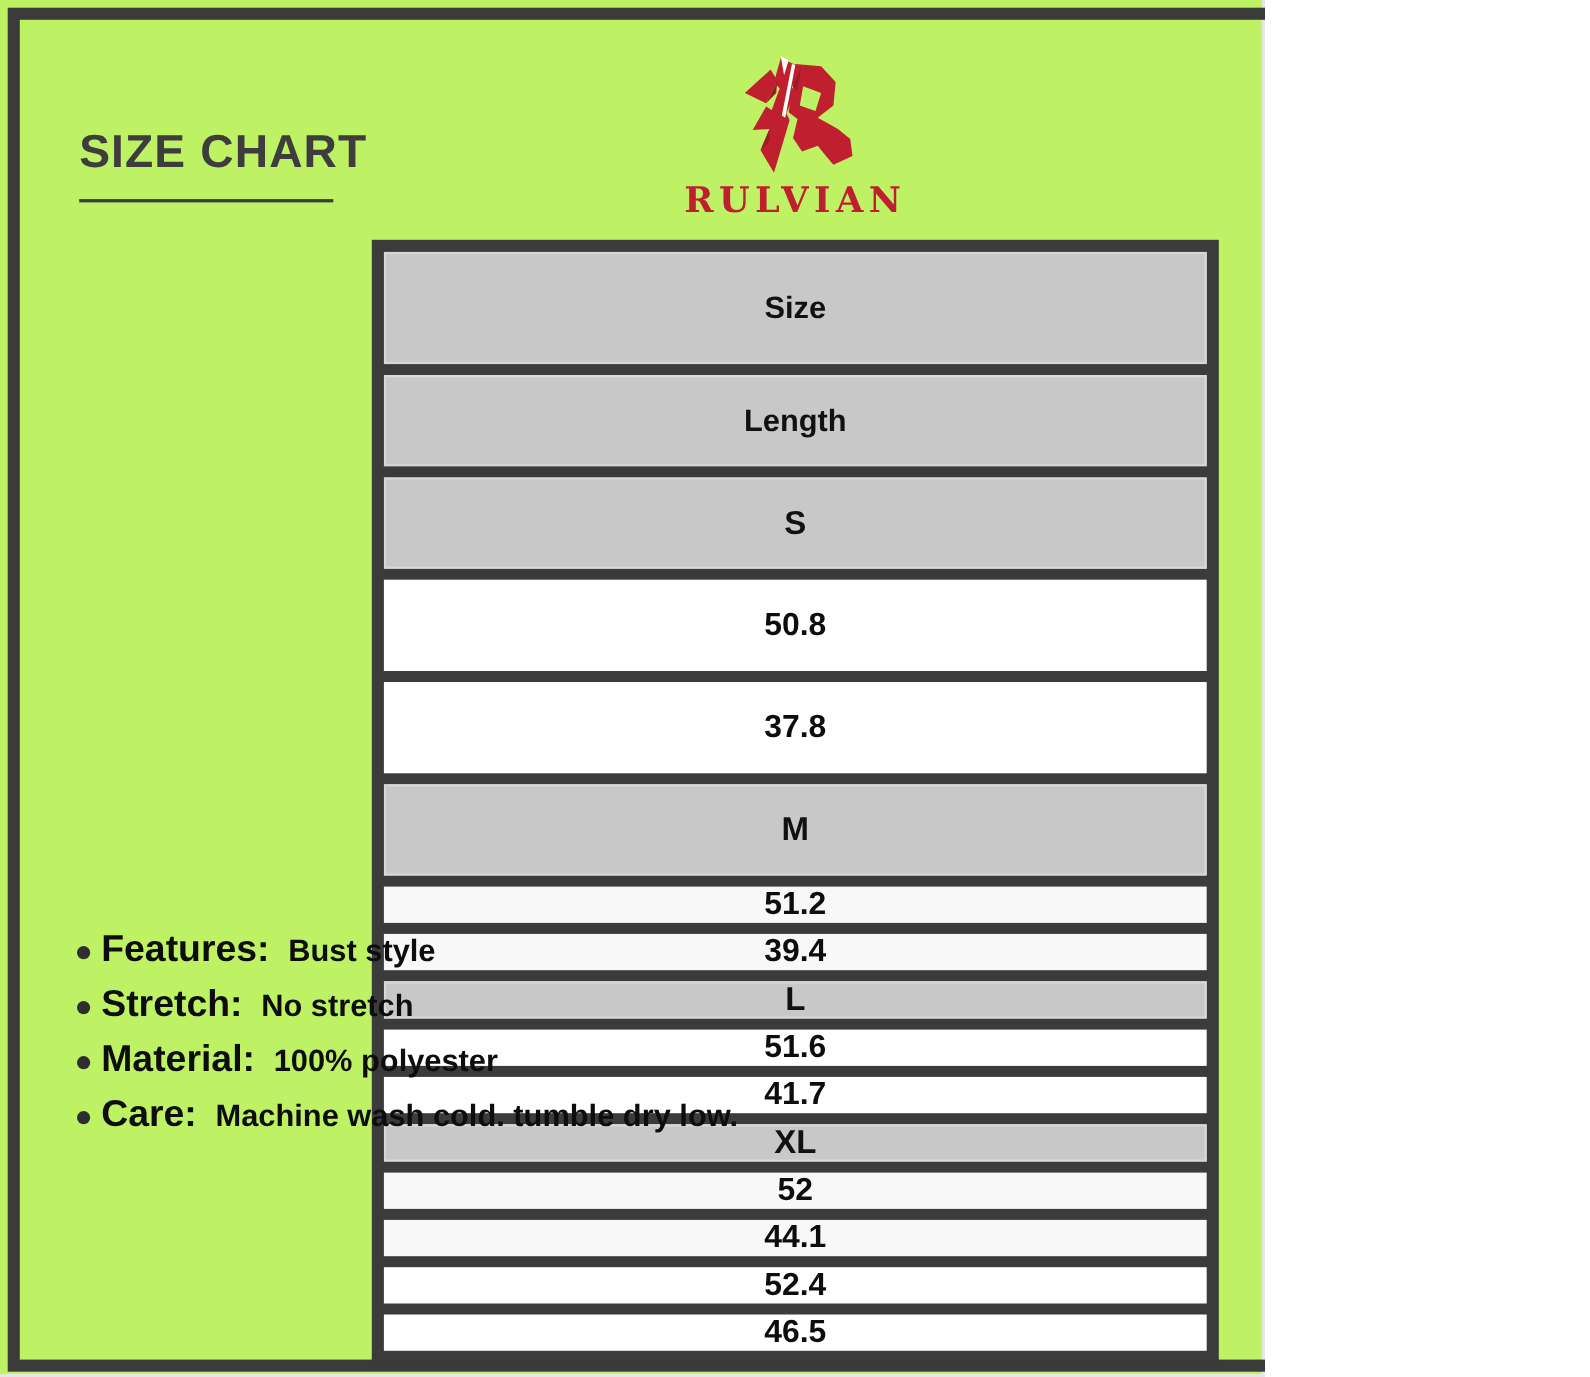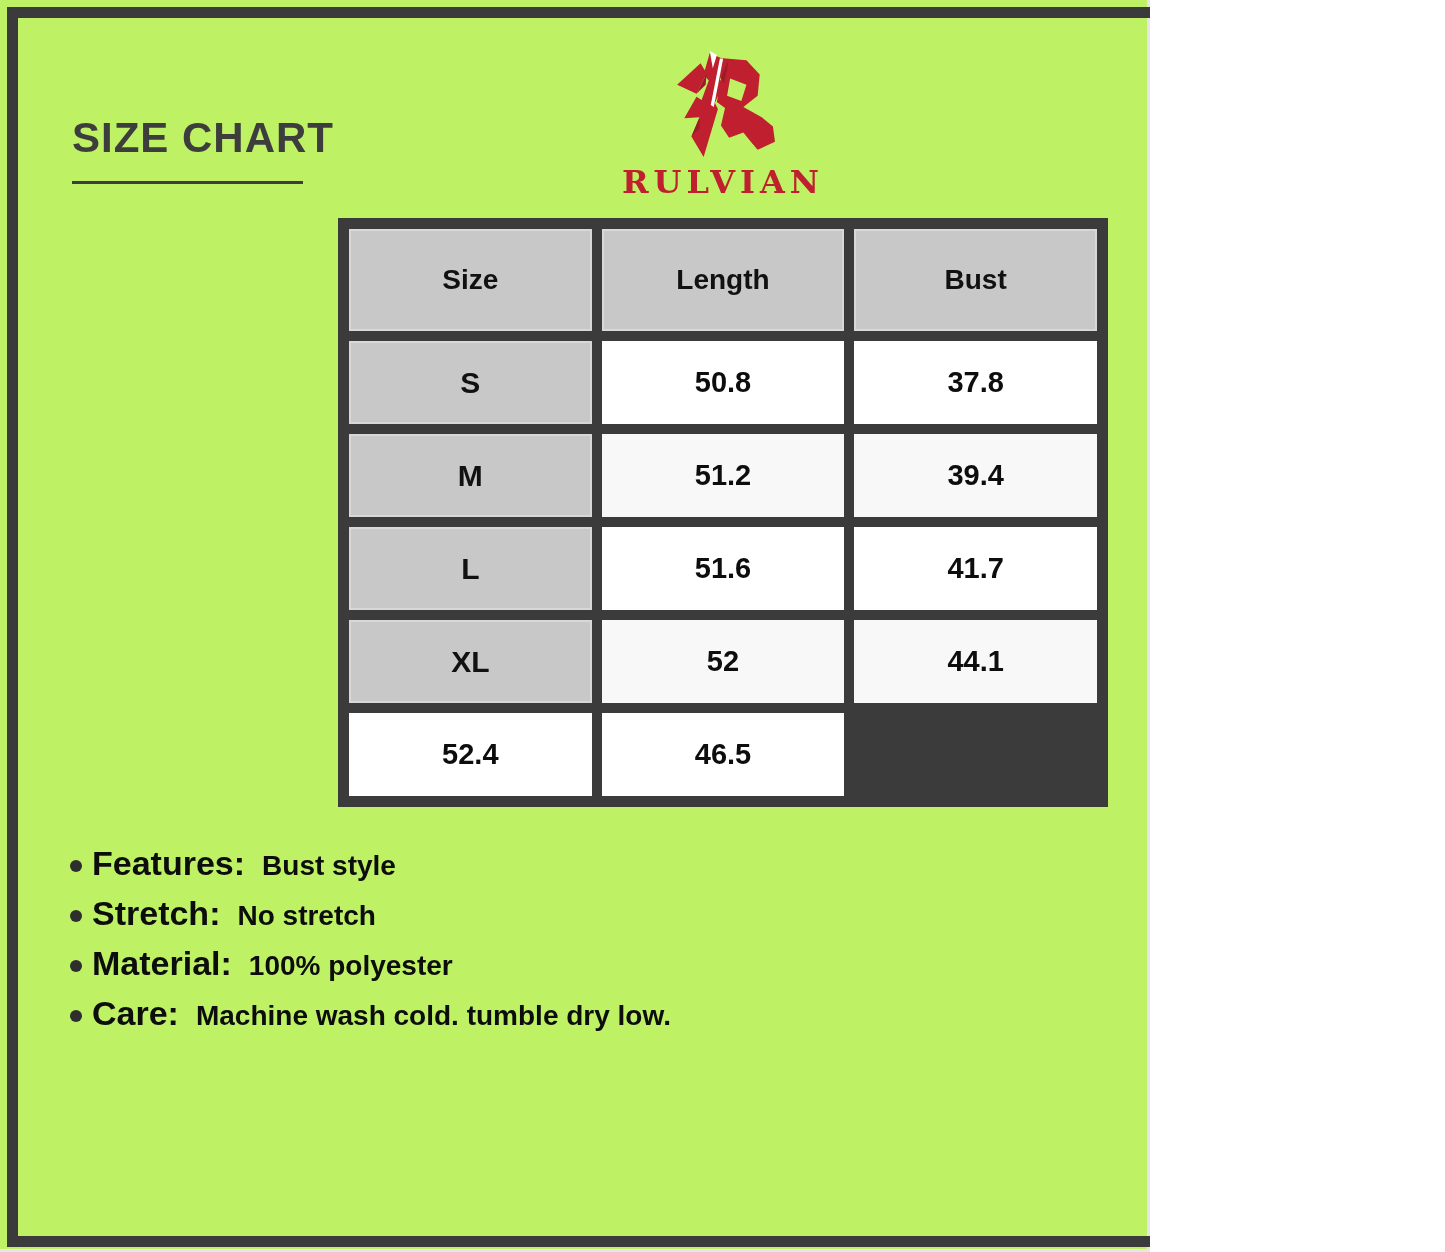--- a/index.html
+++ b/index.html
@@ -24,21 +24,21 @@
   .brand { position:absolute; left:600px; top:48px; width:246px; text-align:center; }
   .brand svg { display:block; margin:0 auto; width:106px; height:112px; }
   .wordmark {
     margin-top:3px; font-family:"DejaVu Serif", serif; font-weight:bold;
     font-size:32px; letter-spacing:5px; color:#bf1f2e; white-space:nowrap;
   }
   
   .sizetable {
     position:absolute; left:338px; top:218px; width:770px; box-sizing:border-box;
     background:#3b3b3b; padding:11px;
-    display:grid; grid-template-columns:1fr 1fr 1fr;
+    display:grid; grid-template-columns:1fr;
     grid-template-rows:102px 83px 83px 83px 83px 83px; gap:10px;
   }
   .cell {
     display:flex; align-items:center; justify-content:center;
     font-weight:bold; color:#111111;
   }
   .cell.head {
     background:#c8c8c8; font-size:28px;
     box-shadow: inset 0 0 0 2px #d8d8d8;
   }
@@ -85,21 +85,20 @@
         <polygon points="49,8 52,9 43,56 40,54"></polygon>
         <polygon points="39,1 46,5 42,18"></polygon>
       </g>
     </svg>
     <div class="wordmark">RULVIAN</div>
   </div>
 
   <div class="sizetable">
     <div class="cell head">Size</div>
     <div class="cell head">Length</div>
-    <div class="cell head">Bust</div>
 
     <div class="cell size">S</div>
     <div class="cell val">50.8</div>
     <div class="cell val">37.8</div>
 
     <div class="cell size">M</div>
     <div class="cell val alt">51.2</div>
     <div class="cell val alt">39.4</div>
 
     <div class="cell size">L</div>

